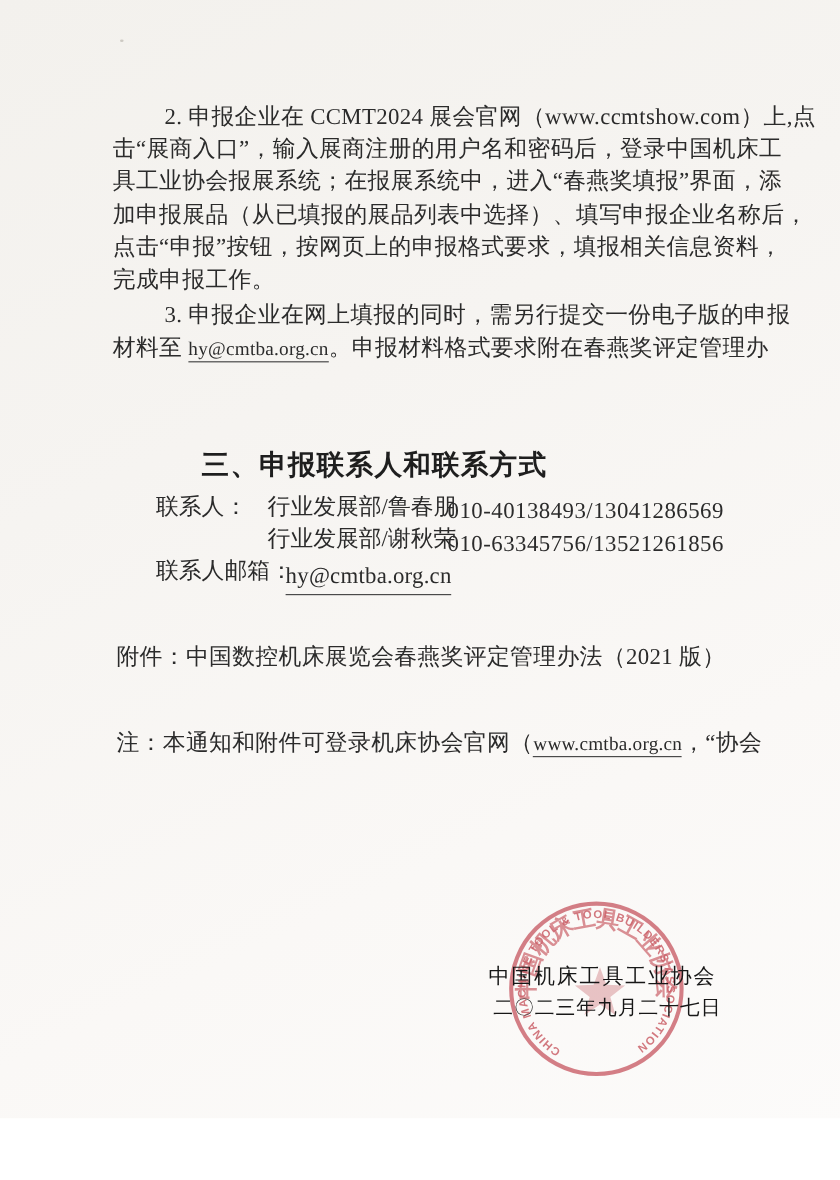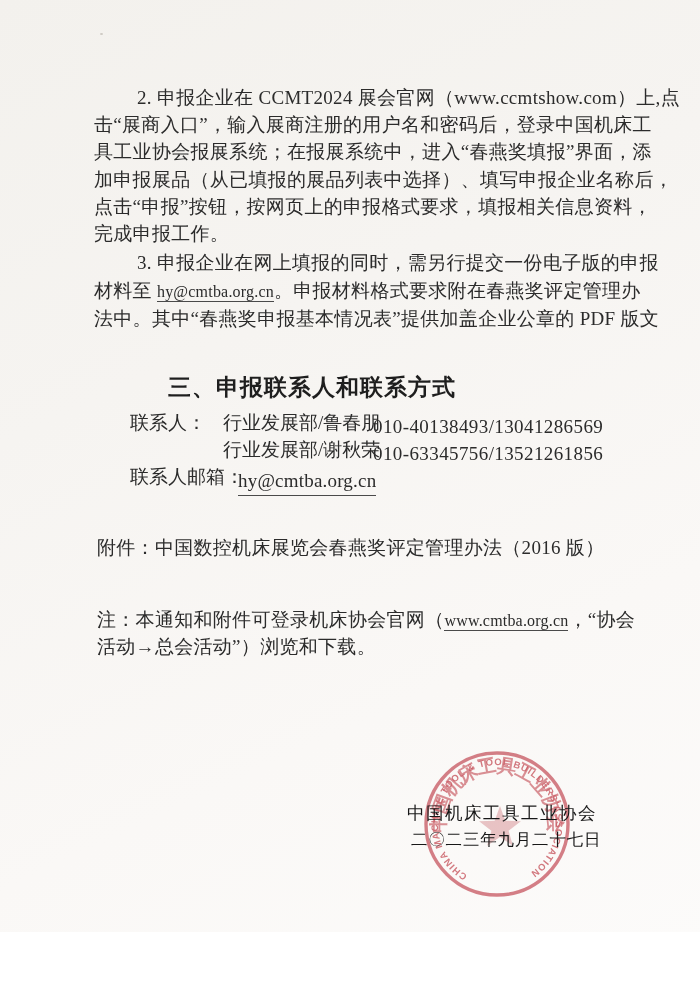--- a/index.html
+++ b/index.html
@@ -92,40 +92,38 @@
   <div class="line flush" style="top:138px">具工业协会报展系统；在报展系统中，进入“春燕奖填报”界面，添</div>
   <div class="line flush" style="top:111px">击“展商入口”，输入展商注册的用户名和密码后，登录中国机床工</div>
   <div class="line flush" style="top:166px">加申报展品（从已填报的展品列表中选择）、填写申报企业名称后，</div>
   <div class="line flush" style="top:193px">点击“申报”按钮，按网页上的申报格式要求，填报相关信息资料，</div>
   <div class="line flush" style="top:220px">完成申报工作。</div>
 
   <div class="line indent" style="top:249px">3. 申报企业在网上填报的同时，需另行提交一份电子版的申报</div>
   <div class="line flush" style="top:277px">
     <span>材料至 </span><span class="lat ulink">hy@cmtba.org.cn</span><span>。申报材料格式要求附在春燕奖评定管理办</span>
   </div>
-  <div class="line flush" style="top:305px">法中。其中“春燕奖申报基本情况表”提供加盖企业公章的 PDF 版文</div>
 
   <div class="heading">三、申报联系人和联系方式</div>
 
   <div class="contact-abs" style="left:130px;top:409px">联系人：</div>
   <div class="contact-abs" style="left:223px;top:409px">行业发展部/鲁春朋</div>
   <div class="contact-abs num" style="left:373px;top:413px">010-40138493/13041286569</div>
 
   <div class="contact-abs" style="left:223px;top:436px">行业发展部/谢秋荣</div>
   <div class="contact-abs num" style="left:373px;top:440px">010-63345756/13521261856</div>
 
   <div class="contact-abs" style="left:130px;top:463px">联系人邮箱：</div>
   <div class="contact-abs lat ulink" style="left:238px;top:467px">hy@cmtba.org.cn</div>
 
-  <div class="line flush" style="left:97px;top:534px">附件：中国数控机床展览会春燕奖评定管理办法（2016 版）</div>
+  <div class="line flush" style="left:97px;top:534px">附件：中国数控机床展览会春燕奖评定管理办法（2021 版）</div>
 
   <div class="line" style="left:97px;top:606px">
     <span>注：本通知和附件可登录机床协会官网（</span><span class="lat ulink">www.cmtba.org.cn</span><span>，“协会</span>
   </div>
-  <div class="line" style="left:97px;top:633px">活动→总会活动”）浏览和下载。</div>
 
   <svg class="seal" viewBox="0 0 155 155" xmlns="http://www.w3.org/2000/svg">
     <defs>
       <path id="enPath" d="M 47.5 128.1 A 59 59 0 1 1 106.5 128.1" fill="none"></path>
       <path id="cnPath" d="M 25.8 86 A 52 52 0 1 1 128.2 86" fill="none"></path>
     </defs>
     <circle cx="77" cy="77" r="71" fill="none" stroke-width="3.4" opacity="0.8" stroke="#c9545f"></circle>
     <polygon points="80,59 85.3,73.7 100.9,74.2 88.6,83.8 92.9,98.8 80,90 67.1,98.8 71.4,83.8 59.1,74.2 74.7,73.7" opacity="0.55" fill="#d98f96"></polygon>
     <text class="seal-en" opacity="0.85" fill="#cb5660">
       <textPath href="#enPath">CHINA MACHINE TOOL &amp; TOOL BUILDERS'ASSOCIATION</textPath>

